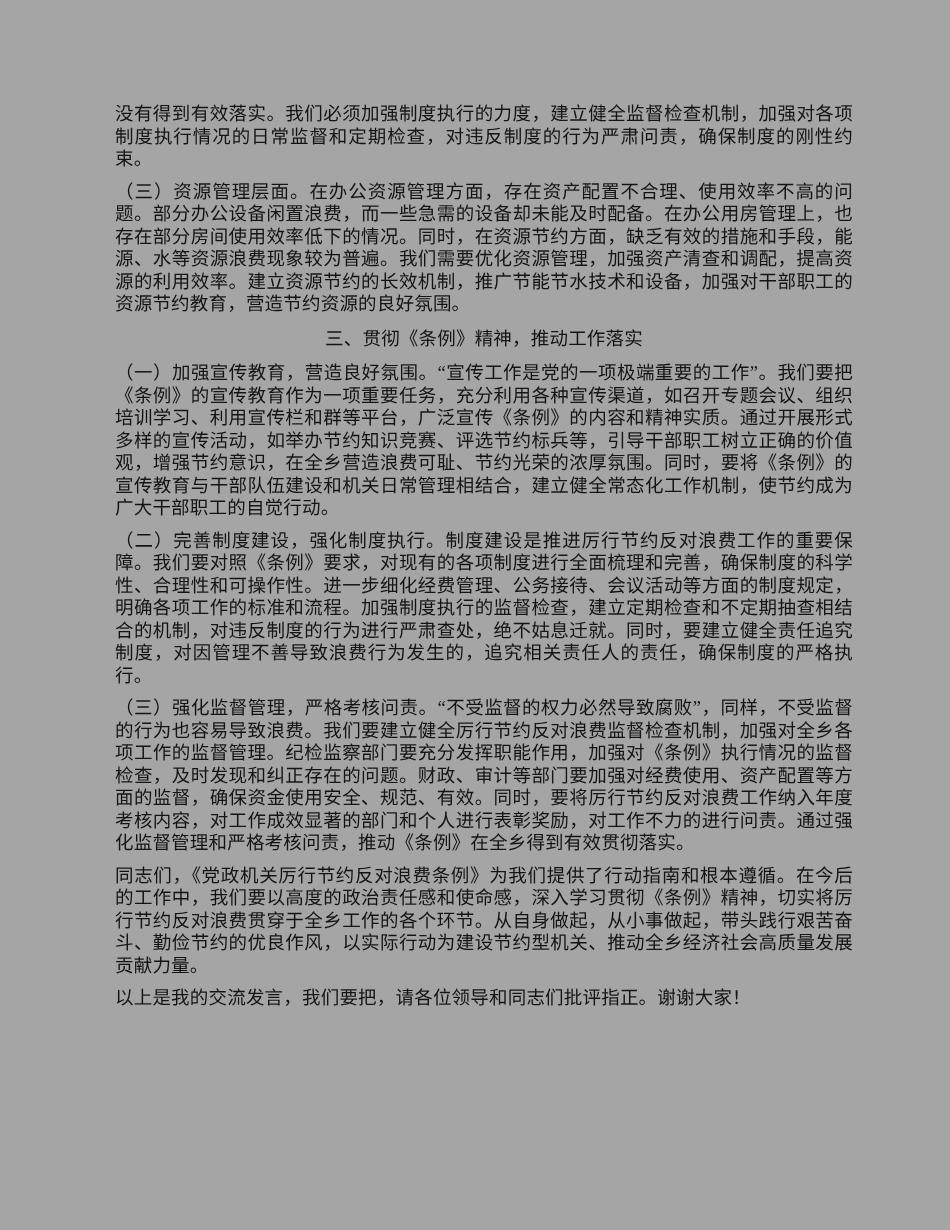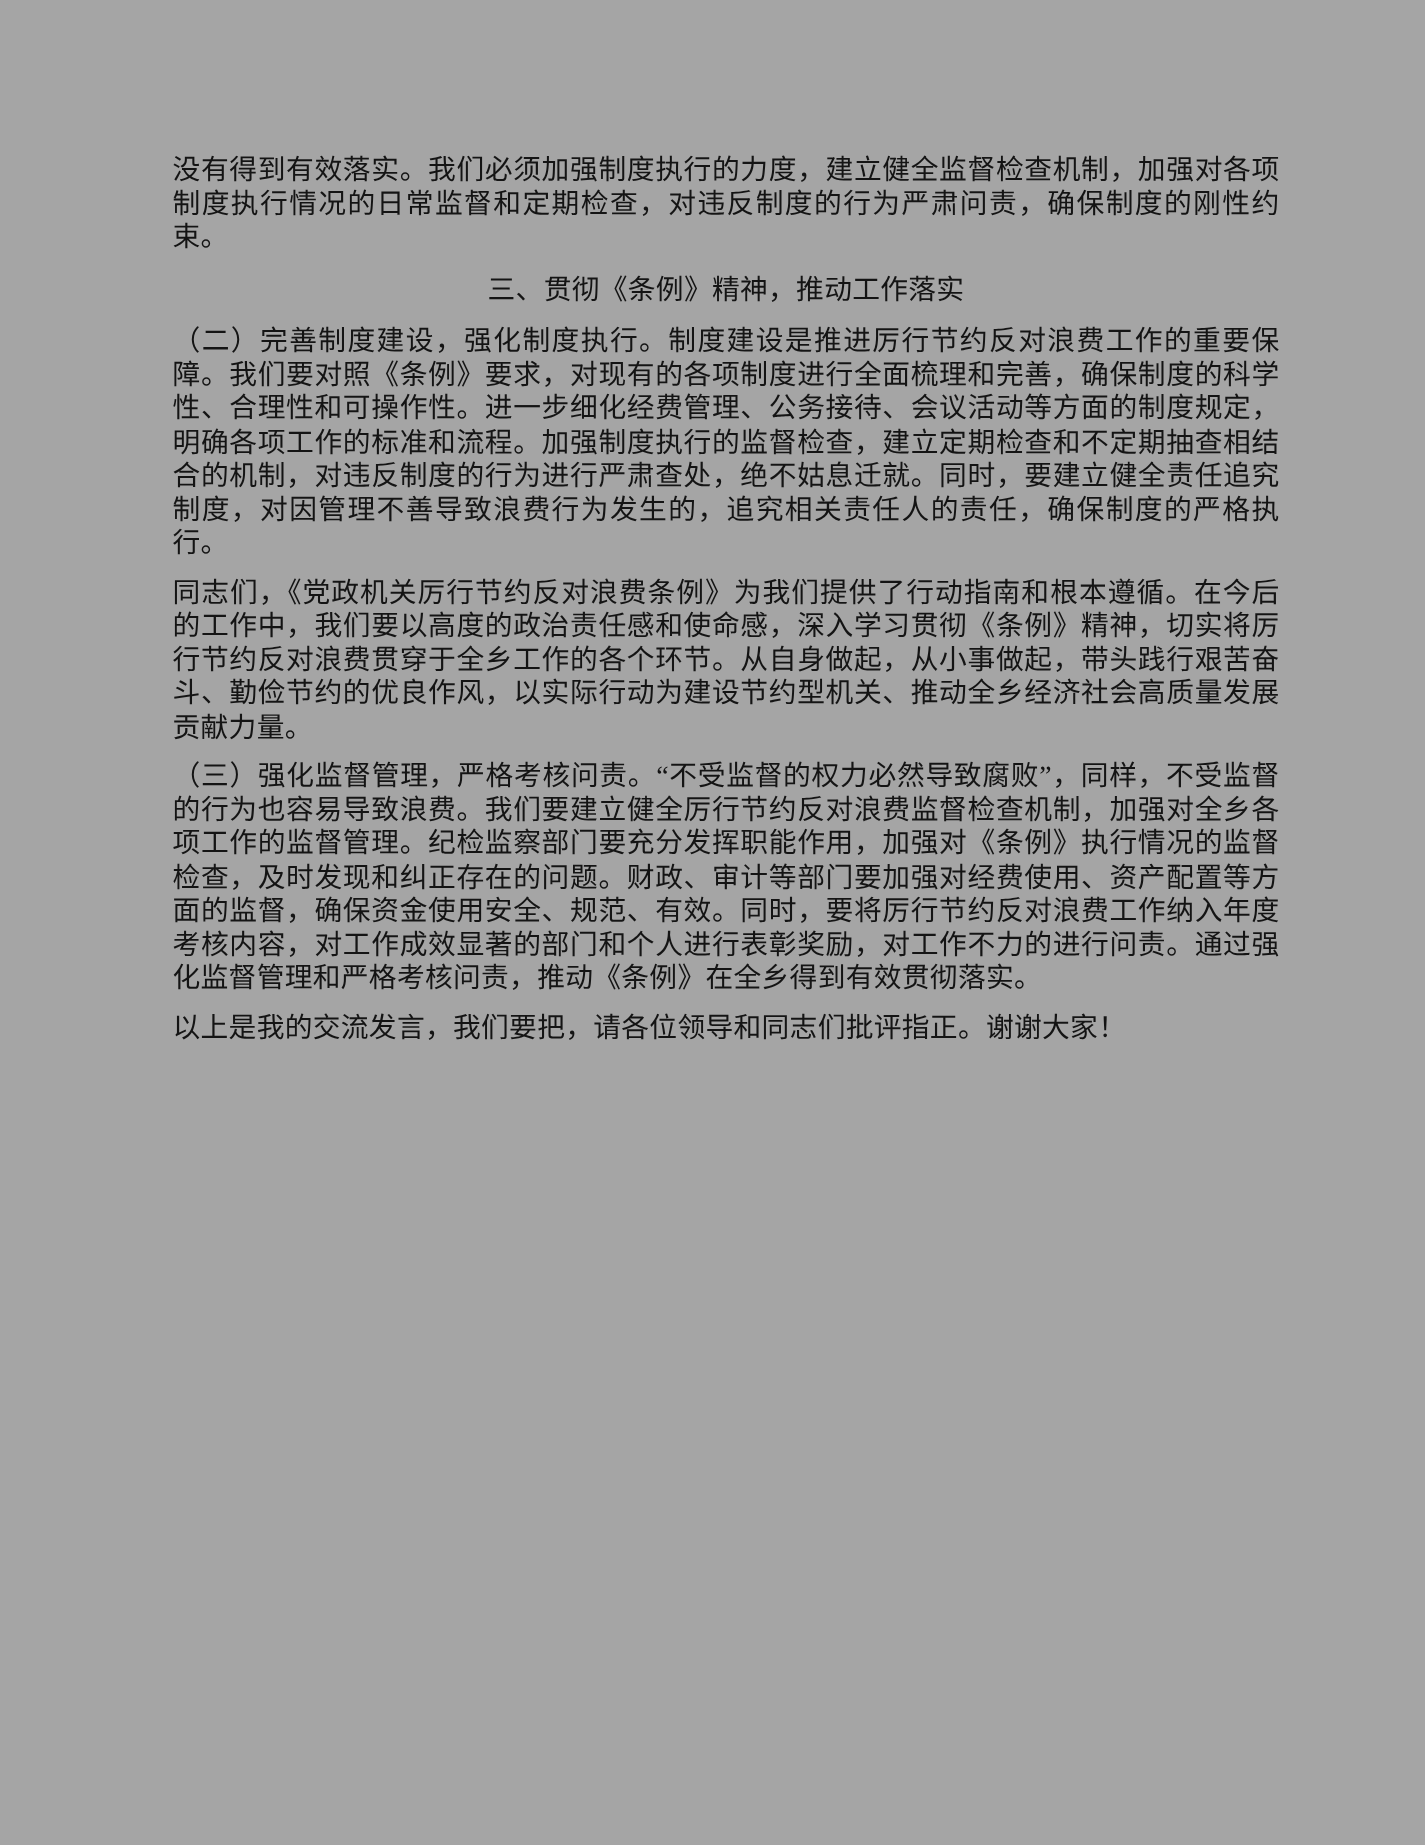--- a/index.html
+++ b/index.html
@@ -34,19 +34,21 @@
     margin: 12px 0 12px 0;
     text-align: center;
   }
 </style>
 </head>
 <body>
 
 <div class="page">
   <div class="doc-body">
     <p>没有得到有效落实。我们必须加强制度执行的力度，建立健全监督检查机制，加强对各项制度执行情况的日常监督和定期检查，对违反制度的行为严肃问责，确保制度的刚性约束。</p>
+    <p>（三）资源管理层面。在办公资源管理方面，存在资产配置不合理、使用效率不高的问题。部分办公设备闲置浪费，而一些急需的设备却未能及时配备。在办公用房管理上，也存在部分房间使用效率低下的情况。同时，在资源节约方面，缺乏有效的措施和手段，能源、水等资源浪费现象较为普遍。我们需要优化资源管理，加强资产清查和调配，提高资源的利用效率。建立资源节约的长效机制，推广节能节水技术和设备，加强对干部职工的资源节约教育，营造节约资源的良好氛围。</p>
     <p class="heading">三、贯彻《条例》精神，推动工作落实</p>
+    <p>（一）加强宣传教育，营造良好氛围。“宣传工作是党的一项极端重要的工作”。我们要把《条例》的宣传教育作为一项重要任务，充分利用各种宣传渠道，如召开专题会议、组织培训学习、利用宣传栏和群等平台，广泛宣传《条例》的内容和精神实质。通过开展形式多样的宣传活动，如举办节约知识竞赛、评选节约标兵等，引导干部职工树立正确的价值观，增强节约意识，在全乡营造浪费可耻、节约光荣的浓厚氛围。同时，要将《条例》的宣传教育与干部队伍建设和机关日常管理相结合，建立健全常态化工作机制，使节约成为广大干部职工的自觉行动。</p>
     <p>（二）完善制度建设，强化制度执行。制度建设是推进厉行节约反对浪费工作的重要保障。我们要对照《条例》要求，对现有的各项制度进行全面梳理和完善，确保制度的科学性、合理性和可操作性。进一步细化经费管理、公务接待、会议活动等方面的制度规定，明确各项工作的标准和流程。加强制度执行的监督检查，建立定期检查和不定期抽查相结合的机制，对违反制度的行为进行严肃查处，绝不姑息迁就。同时，要建立健全责任追究制度，对因管理不善导致浪费行为发生的，追究相关责任人的责任，确保制度的严格执行。</p>
+    <p>（三）强化监督管理，严格考核问责。“不受监督的权力必然导致腐败”，同样，不受监督的行为也容易导致浪费。我们要建立健全厉行节约反对浪费监督检查机制，加强对全乡各项工作的监督管理。纪检监察部门要充分发挥职能作用，加强对《条例》执行情况的监督检查，及时发现和纠正存在的问题。财政、审计等部门要加强对经费使用、资产配置等方面的监督，确保资金使用安全、规范、有效。同时，要将厉行节约反对浪费工作纳入年度考核内容，对工作成效显著的部门和个人进行表彰奖励，对工作不力的进行问责。通过强化监督管理和严格考核问责，推动《条例》在全乡得到有效贯彻落实。</p>
     <p>同志们，《党政机关厉行节约反对浪费条例》为我们提供了行动指南和根本遵循。在今后的工作中，我们要以高度的政治责任感和使命感，深入学习贯彻《条例》精神，切实将厉行节约反对浪费贯穿于全乡工作的各个环节。从自身做起，从小事做起，带头践行艰苦奋斗、勤俭节约的优良作风，以实际行动为建设节约型机关、推动全乡经济社会高质量发展贡献力量。</p>
-    <p>（三）强化监督管理，严格考核问责。“不受监督的权力必然导致腐败”，同样，不受监督的行为也容易导致浪费。我们要建立健全厉行节约反对浪费监督检查机制，加强对全乡各项工作的监督管理。纪检监察部门要充分发挥职能作用，加强对《条例》执行情况的监督检查，及时发现和纠正存在的问题。财政、审计等部门要加强对经费使用、资产配置等方面的监督，确保资金使用安全、规范、有效。同时，要将厉行节约反对浪费工作纳入年度考核内容，对工作成效显著的部门和个人进行表彰奖励，对工作不力的进行问责。通过强化监督管理和严格考核问责，推动《条例》在全乡得到有效贯彻落实。</p>
     <p>以上是我的交流发言，我们要把，请各位领导和同志们批评指正。谢谢大家！</p>
   </div>
 </div>
 
 </body></html>

